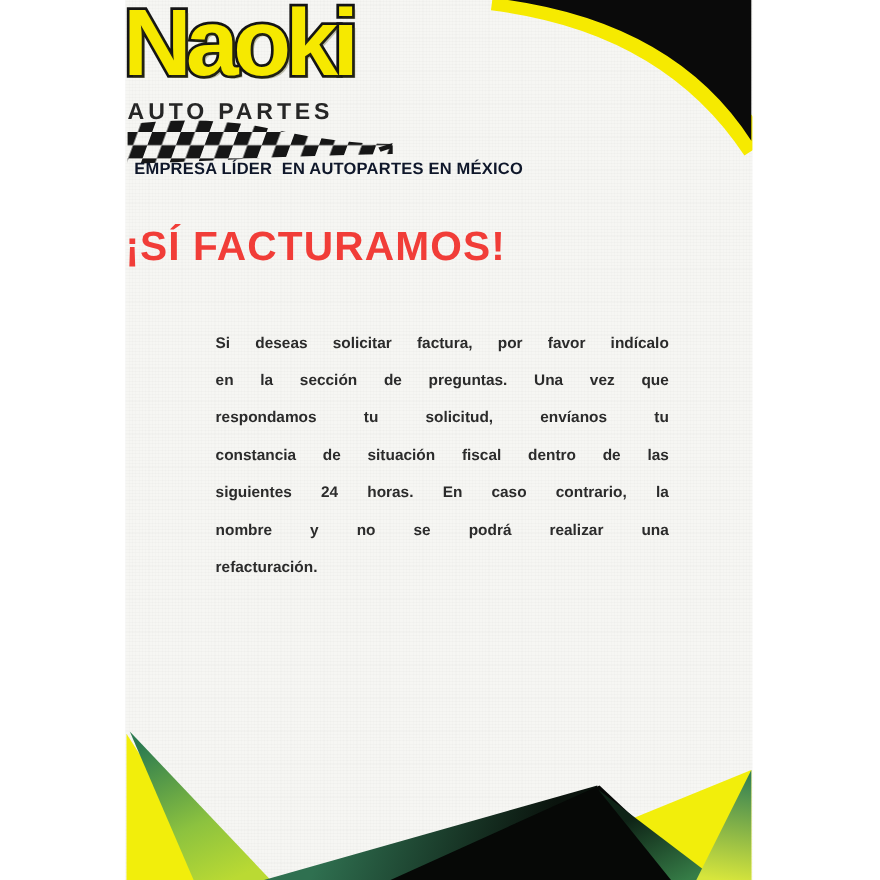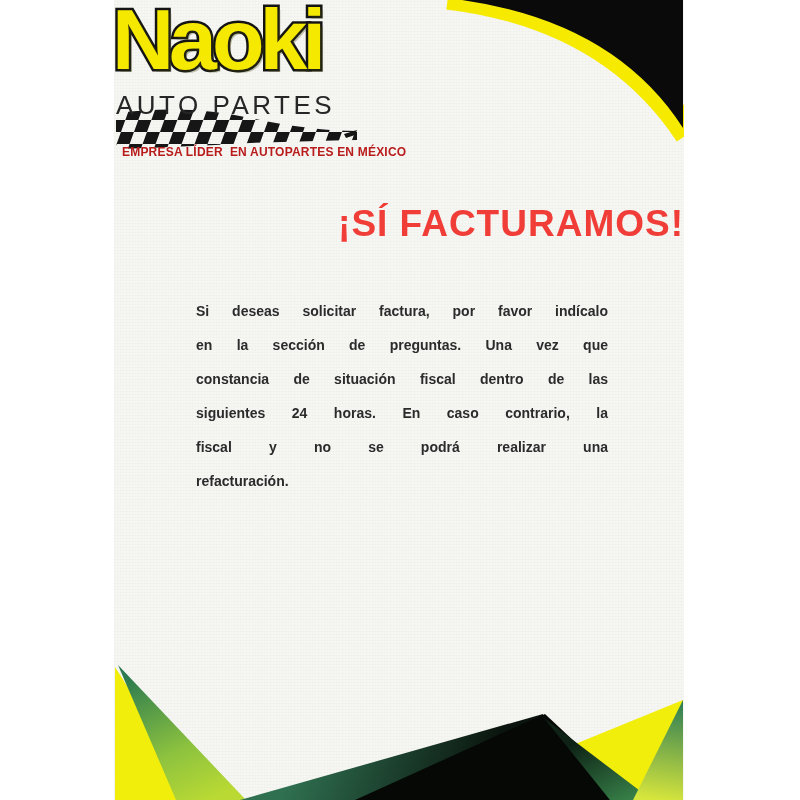--- a/index.html
+++ b/index.html
@@ -18,30 +18,30 @@
     position:absolute;left:112px;top:-7px;width:420px;
     font-weight:bold;font-size:86px;line-height:92px;letter-spacing:-5px;
     color:#f6e900;
     -webkit-text-stroke:5px #141414;
     paint-order:stroke fill;
     text-shadow:3px 3px 0 rgba(70,70,20,0.30);
     white-space:nowrap;
   }
   .subtitle{
     position:absolute;left:116px;top:90px;
-    font-weight:normal;font-size:26px;letter-spacing:3.5px;color:#262626;white-space:nowrap;
+    font-weight:bold;font-size:21px;letter-spacing:3.5px;color:#262626;white-space:nowrap;
   }
   .tagline{
     position:absolute;left:122px;top:145px;
-    font-weight:bold;font-size:12px;letter-spacing:0.2px;color:#b91c1c;
+    font-weight:bold;font-size:15px;letter-spacing:0.2px;color:#0f172a;
     white-space:pre;
   }
   .heading{
     position:absolute;left:114px;top:203px;width:570px;
-    text-align:right;font-weight:800;font-size:37px;letter-spacing:1px;color:#f13d38;
+    text-align:left;font-weight:800;font-size:37px;letter-spacing:1px;color:#f13d38;
     white-space:pre;
   }
   .bodytext{
     position:absolute;left:196px;top:294px;width:412px;
     font-weight:bold;font-size:14px;line-height:34px;color:#2b2b2b;
   }
   .bodytext .bline{text-align:justify;text-align-last:justify;}
   .bodytext .bline.last{text-align:center;text-align-last:left;}
 </style>
 </head>
@@ -105,19 +105,20 @@
 
   <div class="brand">Naoki</div>
   <div class="subtitle">AUTO PARTES</div>
   <div class="tagline">EMPRESA LÍDER  EN AUTOPARTES EN MÉXICO</div>
 
   <div class="heading">¡SÍ FACTURAMOS!</div>
 
   <div class="bodytext">
     <div class="bline">Si deseas solicitar factura, por favor indícalo</div>
     <div class="bline">en la sección de preguntas. Una vez que</div>
+    <div class="bline">respondamos tu solicitud, envíanos tu</div>
     <div class="bline">constancia de situación fiscal dentro de las</div>
     <div class="bline">siguientes 24 horas. En caso contrario, la</div>
-    <div class="bline">fiscal y no se podrá realizar una</div>
+    <div class="bline">nombre y no se podrá realizar una</div>
     <div class="bline last">refacturación.</div>
   </div>
 
 </div>
 
 </body></html>

